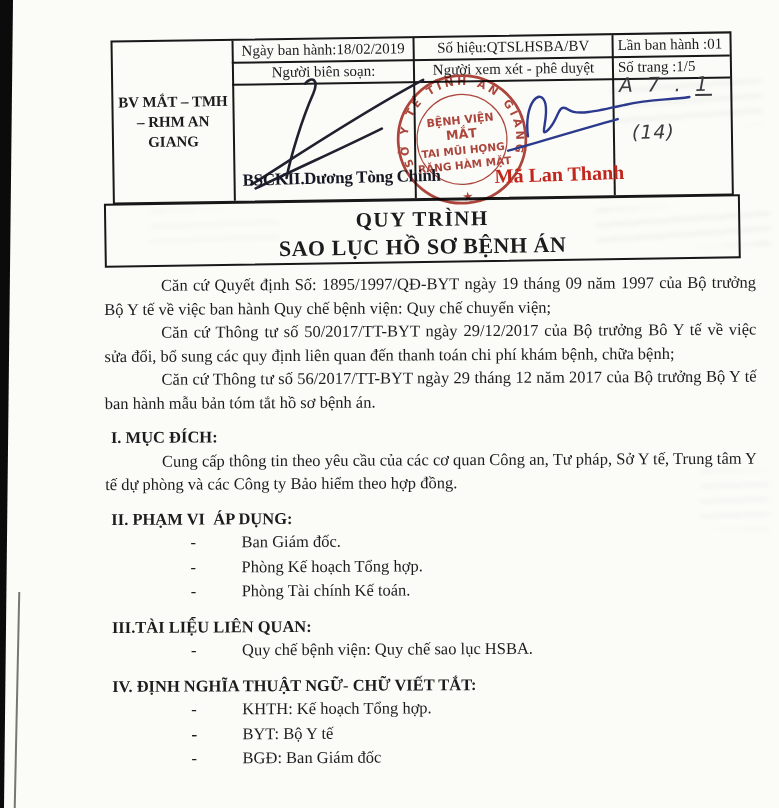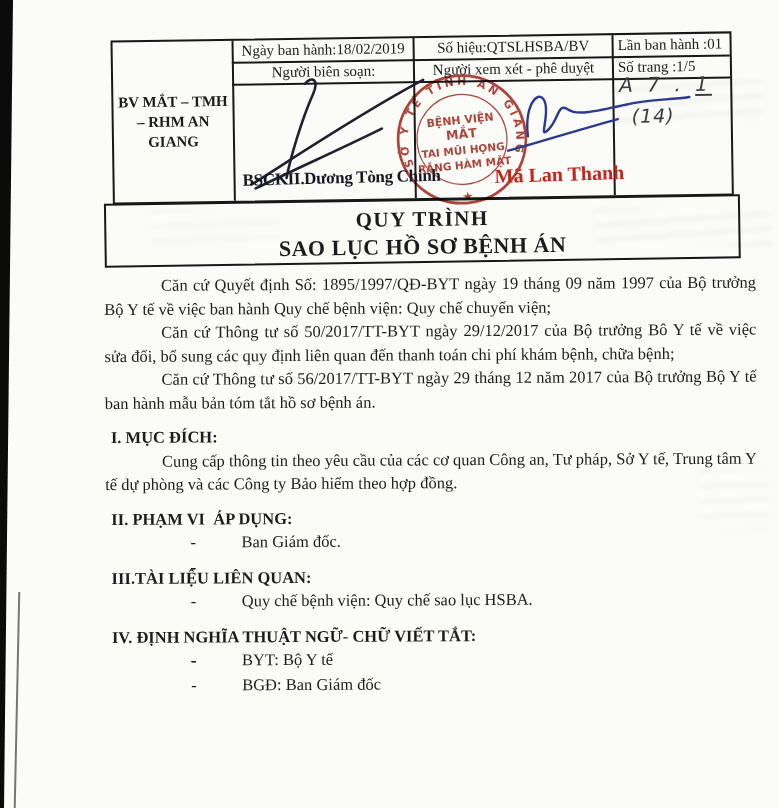--- a/index.html
+++ b/index.html
@@ -40,21 +40,21 @@
          opacity:.92;mix-blend-mode:multiply;}
   
   .sig-overlay{position:absolute;left:0;top:0;width:779px;height:300px;pointer-events:none;}
   .composer-name{position:absolute;left:242px;top:167px;font-size:17px;font-weight:bold;
                  letter-spacing:-0.3px;color:#181824;transform:rotate(-0.6deg);white-space:nowrap;}
   .reviewer-name{position:absolute;left:494px;top:165px;font-size:20px;font-weight:bold;
                  color:#c2261d;transform:rotate(-1deg);white-space:nowrap;}
   .hand{font-family:"DejaVu Sans", sans-serif;font-style:italic;color:#3c3c40;}
   .code1{position:absolute;left:620px;top:76px;font-size:20px;letter-spacing:4px;}
   .code1 u{text-underline-offset:3px;}
-  .code2{position:absolute;left:632px;top:108px;font-size:19px;letter-spacing:1px;}
+  .code2{position:absolute;left:632px;top:124px;font-size:19px;letter-spacing:1px;}
 
   
   .body-rot{position:absolute;left:104px;top:274px;width:652px;transform:rotate(-0.3deg);
             transform-origin:0 0;font-size:16.5px;line-height:23.5px;}
   .para{margin:0;text-align:justify;text-indent:57px;}
   .h{font-weight:bold;white-space:pre-wrap;padding-left:6px;margin-top:11px;font-size:16.5px;}
   .li{position:relative;padding-left:136px;line-height:24.5px;}
   .li .dash{position:absolute;left:85px;}
 
   
@@ -138,27 +138,27 @@
   <div class="body-rot">
     <p class="para">Căn cứ Quyết định Số: 1895/1997/QĐ-BYT ngày 19 tháng 09 năm 1997 của Bộ trưởng Bộ Y tế về việc ban hành Quy chế bệnh viện: Quy chế chuyển viện;</p>
     <p class="para">Căn cứ Thông tư số 50/2017/TT-BYT ngày 29/12/2017 của Bộ trưởng Bô Y tế về việc sửa đổi, bổ sung các quy định liên quan đến thanh toán chi phí khám bệnh, chữa bệnh;</p>
     <p class="para">Căn cứ Thông tư số 56/2017/TT-BYT ngày 29 tháng 12 năm 2017 của Bộ trưởng Bộ Y tế ban hành mẫu bản tóm tắt hồ sơ bệnh án.</p>
 
     <div class="h">I. MỤC ĐÍCH:</div>
     <p class="para">Cung cấp thông tin theo yêu cầu của các cơ quan Công an, Tư pháp, Sở Y tế, Trung tâm Y tế dự phòng và các Công ty Bảo hiểm theo hợp đồng.</p>
 
     <div class="h">II. PHẠM VI  ÁP DỤNG:</div>
     <div class="li"><span class="dash">-</span><span>Ban Giám đốc.</span></div>
-    <div class="li"><span class="dash">-</span></div>
-    <div class="li"><span class="dash">-</span></div>
+    <div class="li"><span class="dash">-</span><span>Phòng Kế hoạch Tổng hợp.</span></div>
+    <div class="li"><span class="dash">-</span><span>Phòng Tài chính Kế toán.</span></div>
     <div class="li"><span class="dash">-</span></div>
 
     <div class="h">III.TÀI LIỆU LIÊN QUAN:</div>
     <div class="li"><span class="dash">-</span><span>Quy chế bệnh viện: Quy chế sao lục HSBA.</span></div>
 
     <div class="h">IV. ĐỊNH NGHĨA THUẬT NGỮ- CHỮ VIẾT TẮT:</div>
-    <div class="li"><span class="dash">-</span></div>
+    <div class="li"><span class="dash">-</span><span>KHTH: Kế hoạch Tổng hợp.</span></div>
     <div class="li"><span class="dash">-</span></div>
     <div class="li"><span class="dash">-</span><span>BYT: Bộ Y tế</span></div>
     <div class="li"><span class="dash">-</span><span>BGĐ: Ban Giám đốc</span></div>
 
   </div>
 </div>
 
 </body></html>

